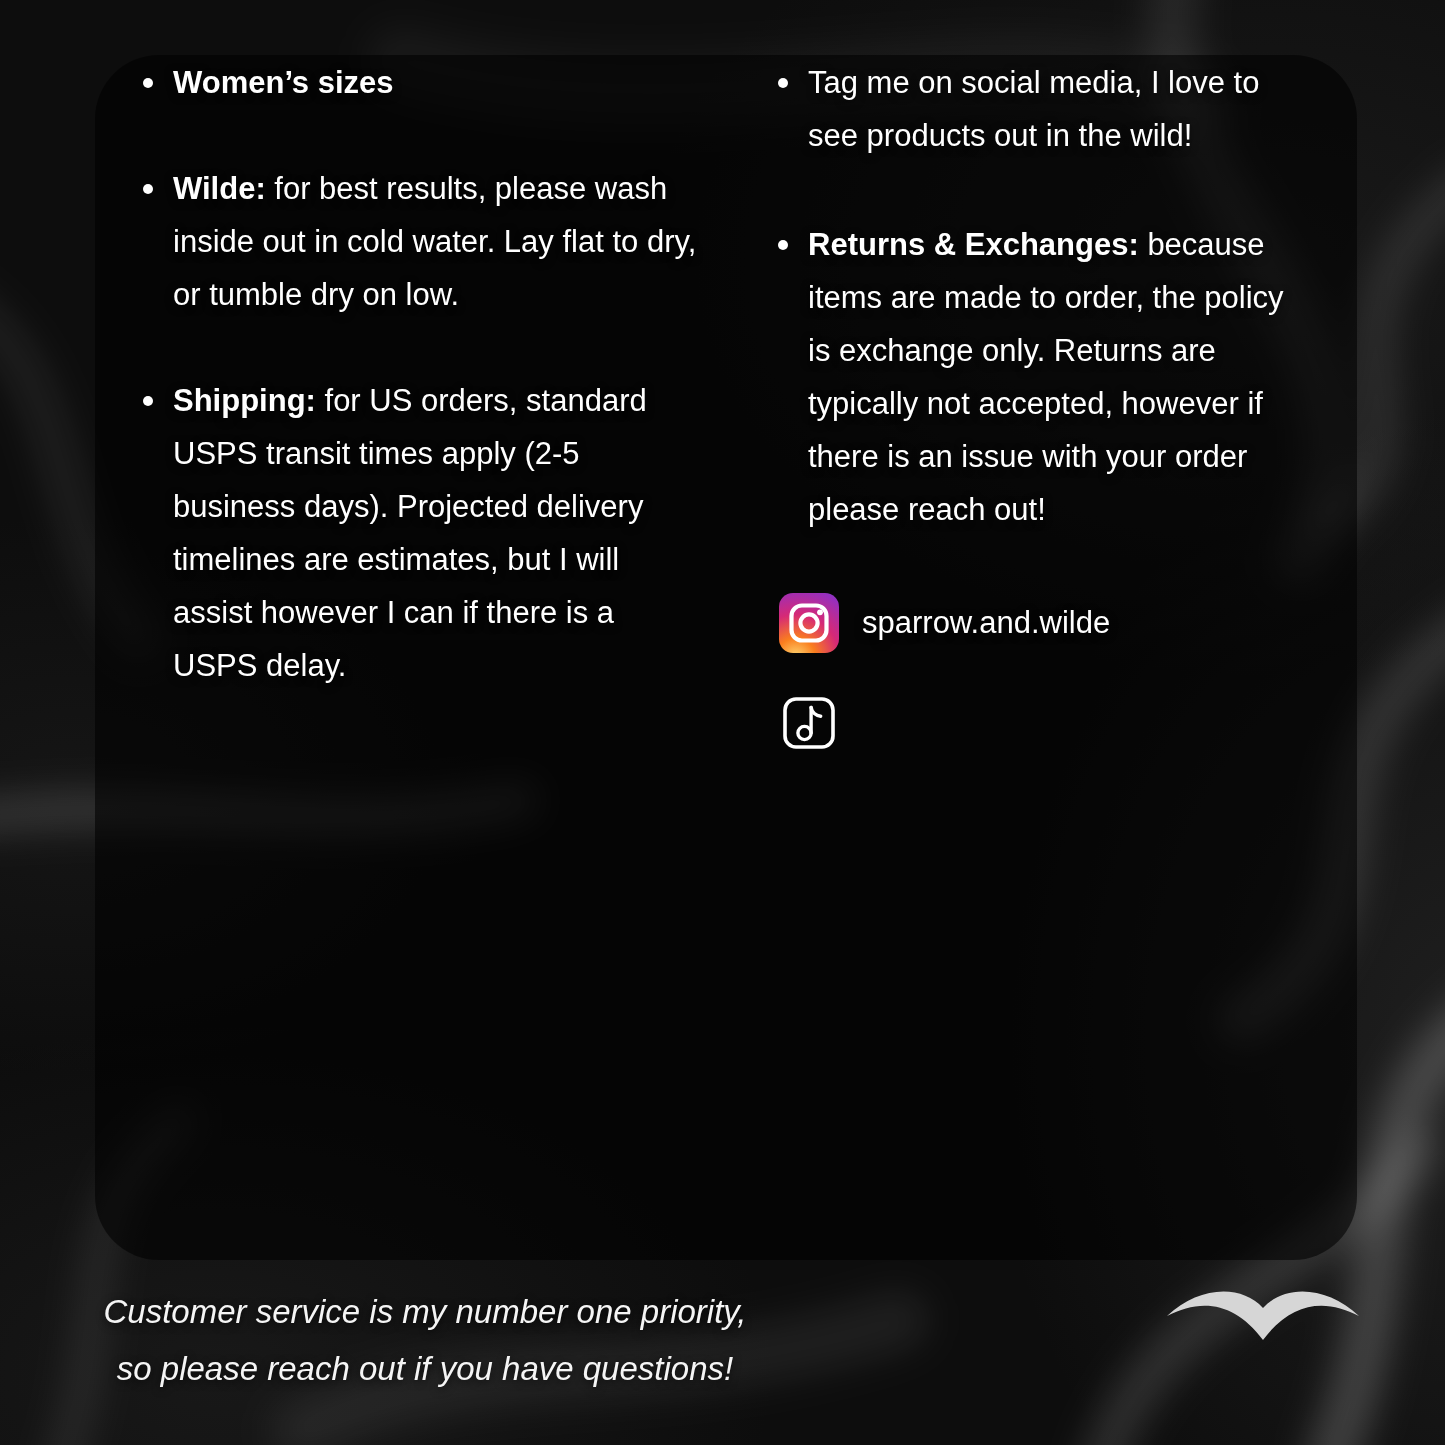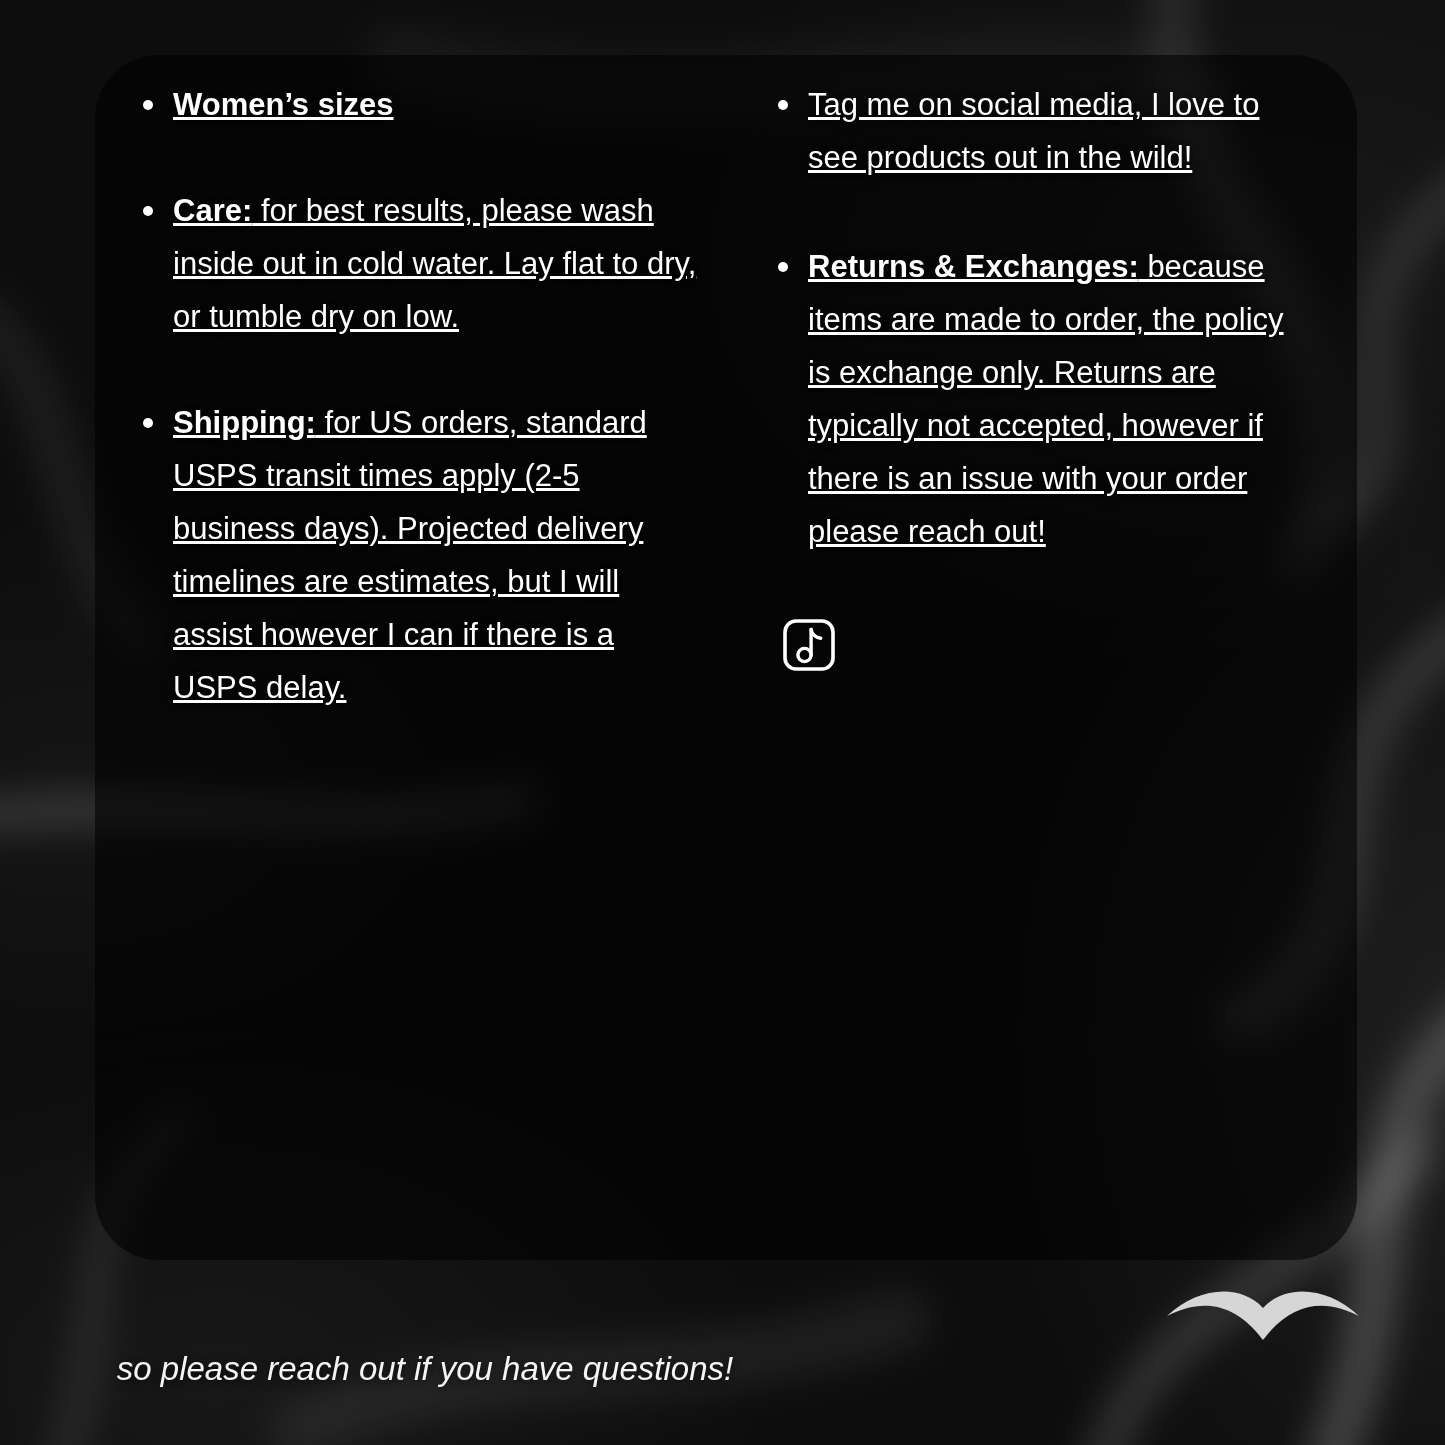--- a/index.html
+++ b/index.html
@@ -11,21 +11,21 @@
       radial-gradient(ellipse 700px 900px at 102% 72%, rgba(95,95,95,0.22), transparent 70%),
       radial-gradient(ellipse 800px 500px at 15% 95%, rgba(75,75,75,0.18), transparent 70%),
       radial-gradient(ellipse 600px 400px at 5% 55%, rgba(70,70,70,0.15), transparent 70%),
       #0d0d0d;
   }
   .smoke{position:absolute;left:0;top:0;width:1445px;height:1445px;}
   .panel{
     position:absolute;left:95px;top:55px;width:1262px;height:1205px;
     background:rgba(0,0,0,0.58);border-radius:64px;
   }
-  .col{position:absolute;top:78px;color:#ffffff;text-decoration:underline;}
+  .col{position:absolute;top:56px;color:#ffffff;}
   .col-left{left:143px;width:570px;}
   .col-right{left:778px;width:540px;}
   .item{display:flex;margin-bottom:53px;}
   .col-right .item{margin-bottom:56px;}
   .dot{flex:0 0 10px;width:10px;height:10px;border-radius:50%;background:#ffffff;margin-top:22px;margin-right:20px;}
   .txt{
     margin:0;font-size:31px;line-height:53px;color:#ffffff;
     text-shadow:0 2px 9px rgba(0,0,0,0.65);
   }
   .col-left .txt{width:528px;}
@@ -73,52 +73,70 @@
 
 <div class="panel"></div>
 
 <div class="col col-left">
   <div class="item">
     <span class="dot"></span>
     <p class="txt"><strong>Women’s sizes</strong><span></span></p>
   </div>
   <div class="item">
     <span class="dot"></span>
-    <p class="txt"><strong>Care:</strong><span> for best results, please wash inside out in cold water. Lay flat to dry, or tumble dry on low.</span></p>
+    <p class="txt"><strong>Wilde:</strong><span> for best results, please wash inside out in cold water. Lay flat to dry, or tumble dry on low.</span></p>
   </div>
   <div class="item">
     <span class="dot"></span>
     <p class="txt"><strong>Shipping:</strong><span> for US orders, standard USPS transit times apply (2-5 business days). Projected delivery timelines are estimates, but I will assist however I can if there is a USPS delay.</span></p>
   </div>
 </div>
 
 <div class="col col-right">
   <div class="item">
     <span class="dot"></span>
     <p class="txt"><strong></strong><span>Tag me on social media, I love to see products out in the wild!</span></p>
   </div>
   <div class="item">
     <span class="dot"></span>
     <p class="txt"><strong>Returns &amp; Exchanges:</strong><span> because items are made to order, the policy is exchange only. Returns are typically not accepted, however if there is an issue with your order please reach out!</span></p>
   </div>
 
   <div class="social">
     <div class="social-row">
       <svg class="social-icon" viewBox="0 0 62 62">
+        <defs>
+          <radialGradient id="igg" cx="0.28" cy="1.08" r="1.5">
+            <stop offset="0" stop-color="#feda75"></stop>
+            <stop offset="0.22" stop-color="#fa7e1e"></stop>
+            <stop offset="0.48" stop-color="#d62976"></stop>
+            <stop offset="0.78" stop-color="#962fbf"></stop>
+            <stop offset="1" stop-color="#4f5bd5"></stop>
+          </radialGradient>
+        </defs>
+        <rect x="1" y="1" width="60" height="60" rx="14" fill="url(#igg)"></rect>
+        <rect x="13.5" y="13.5" width="35" height="35" rx="10.5" fill="none" stroke="#ffffff" stroke-width="4.2"></rect>
+        <circle cx="31" cy="31" r="8.6" fill="none" stroke="#ffffff" stroke-width="4.2"></circle>
+        <circle cx="42" cy="20.3" r="2.9" fill="#ffffff"></circle>
+      </svg>
+      <span class="handle">sparrow.and.wilde</span>
+    </div>
+    <div class="social-row">
+      <svg class="social-icon" viewBox="0 0 62 62">
         <rect x="7" y="7" width="48" height="48" rx="11" fill="none" stroke="#ffffff" stroke-width="3.6"></rect>
         <circle cx="26.5" cy="41" r="6.6" fill="none" stroke="#ffffff" stroke-width="3.4"></circle>
         <path d="M33.1 41 V15.5" stroke="#ffffff" stroke-width="3.4" fill="none" stroke-linecap="round"></path>
         <path d="M33.1 15.5 c0.7 4.8 4.8 8.3 9.6 8.7" stroke="#ffffff" stroke-width="3.4" fill="none" stroke-linecap="round"></path>
       </svg>
     </div>
   </div>
 </div>
 
 <div class="footer-tagline">
-  <br>
+  <span>Customer service is my number one priority,</span><br>
   <span>so please reach out if you have questions!</span>
 </div>
 
 <div class="brand">
   <svg class="brand-bird" width="200" height="64" viewBox="0 0 200 64">
     <path d="M4,36 C36,6 78,4 100,28 C122,4 164,6 196,36 C162,18 128,22 100,60 C72,22 38,18 4,36 Z" fill="#d6d6d6"></path>
   </svg>
 </div>
 
 </body></html>

